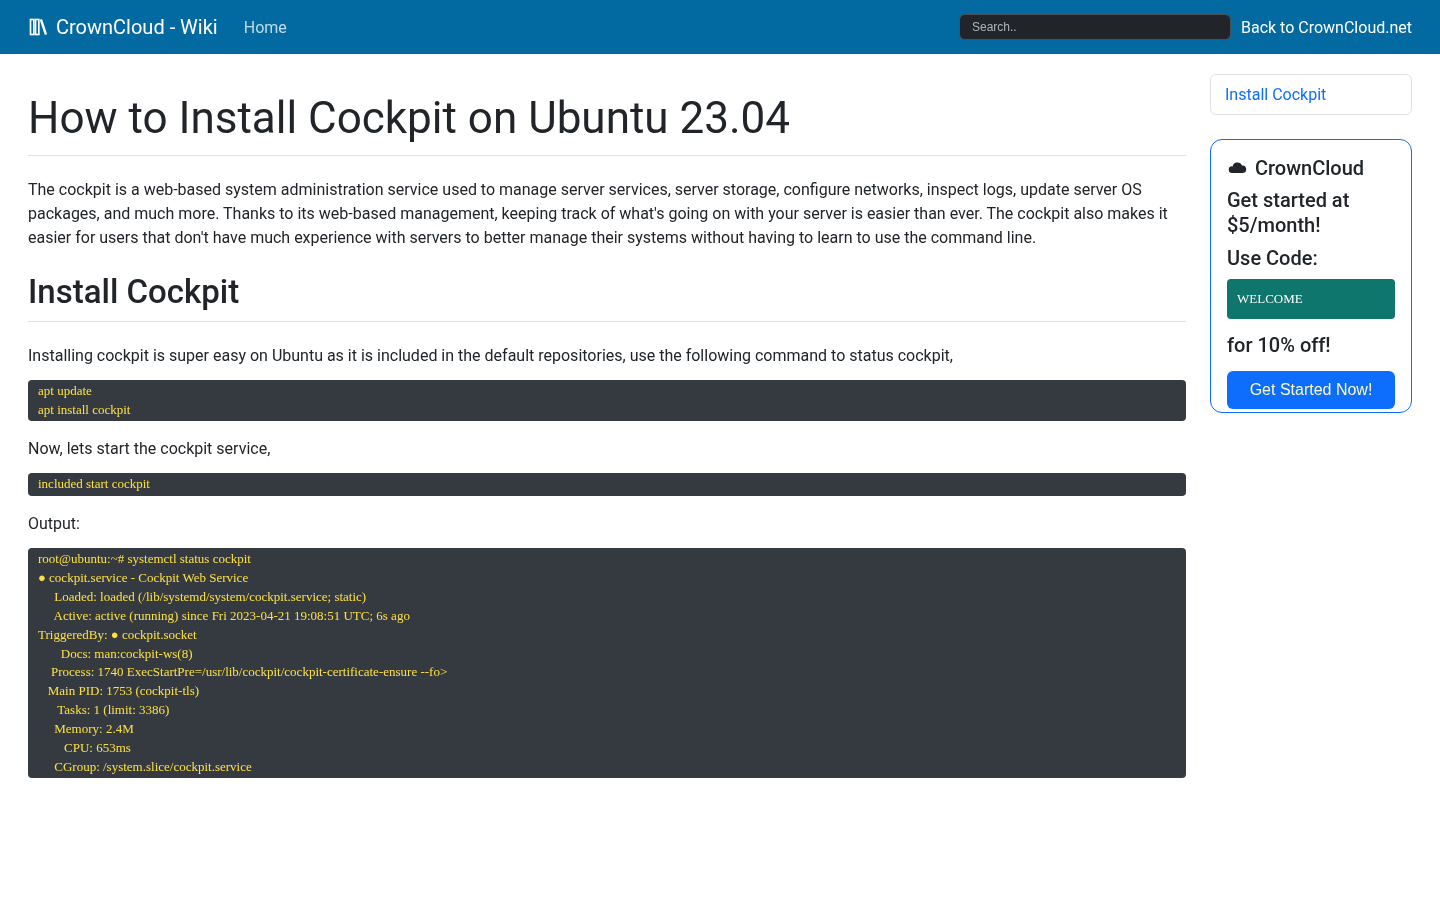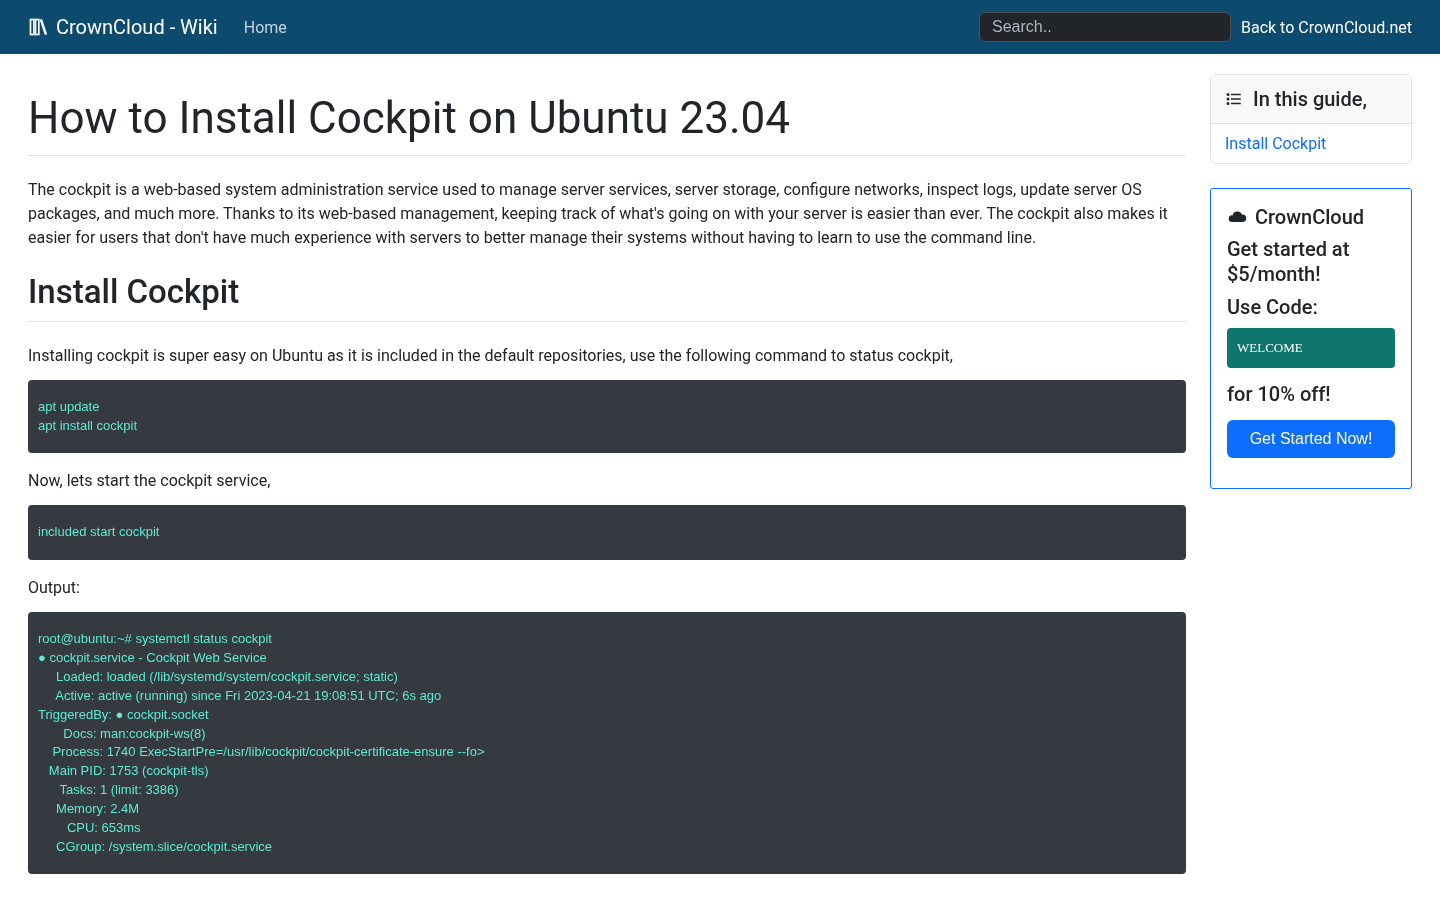--- a/index.html
+++ b/index.html
@@ -3,21 +3,21 @@
 <meta charset="utf-8">
 <style>
   * { box-sizing: border-box; margin: 0; padding: 0; }
   body {
     font-family: -apple-system, BlinkMacSystemFont, "Segoe UI", Roboto, "Helvetica Neue", Arial, sans-serif;
     color: #212529;
     background: #fff;
     font-size: 16px;
   }
   .navbar {
-    background: #0c4a6e;
+    background: #0369a1;
     color: #fff;
     display: flex;
     align-items: center;
     padding: 8px 28px;
     height: 54px;
   }
   .brand {
     display: flex;
     align-items: center;
     font-size: 20px;
@@ -36,22 +36,22 @@
     text-decoration: none;
     padding: 8px 6px;
   }
   .spacer { flex: 1; }
   .search-input {
     background: #212529;
     border: 1px solid #495057;
     border-radius: 6px;
     color: #fff;
     padding: 5px 12px;
-    width: 252px;
-    font-size: 16px;
+    width: 272px;
+    font-size: 12px;
   }
   .search-input::placeholder { color: #adb5bd; }
   .back-link {
     color: #fff;
     font-size: 16px;
     margin-left: 10px;
     text-decoration: none;
     white-space: nowrap;
   }
   .container {
@@ -78,24 +78,24 @@
     line-height: 1.5;
     margin-bottom: 8px;
   }
   h2 {
     font-size: 33px;
     font-weight: 500;
     margin: 22px 0 8px 0;
   }
   pre {
     background: #343a40;
-    color: #5eead4;
+    color: #fde047;
     border-radius: 4px;
-    padding: 18px 10px;
-    font-family: Liberation Sans, sans-serif;
+    padding: 2px 10px;
+    font-family: Liberation Serif, serif;
     font-size: 13px;
     line-height: 1.45;
     margin: 12px 0 16px 0;
     overflow-x: auto;
     white-space: pre;
   }
   .toc-card {
     border: 1px solid #dee2e6;
     border-radius: 6px;
     overflow: hidden;
@@ -112,22 +112,22 @@
   .toc-header svg { margin-right: 10px; }
   .toc-item {
     display: block;
     padding: 10px 14px;
     color: #0d6efd;
     text-decoration: none;
     font-size: 16px;
   }
   .promo-card {
     border: 1px solid #0d6efd;
-    border-radius: 3px;
-    padding: 16px 16px 30px 16px;
+    border-radius: 12px;
+    padding: 16px 16px 3px 16px;
   }
   .promo-title {
     display: flex;
     align-items: center;
     font-size: 20px;
     font-weight: 500;
     margin-bottom: 8px;
   }
   .promo-title svg { margin-right: 8px; }
   .promo-line {
@@ -207,31 +207,20 @@
     Process: 1740 ExecStartPre=/usr/lib/cockpit/cockpit-certificate-ensure --fo&gt;
    Main PID: 1753 (cockpit-tls)
       Tasks: 1 (limit: 3386)
      Memory: 2.4M
         CPU: 653ms
      CGroup: /system.slice/cockpit.service</pre>
   </main>
 
   <aside class="sidebar">
     <div class="toc-card">
-      <div class="toc-header">
-        <svg width="18" height="18" viewBox="0 0 24 24" fill="none" stroke="#212529" stroke-width="2">
-          <line x1="8" y1="6" x2="21" y2="6"></line>
-            <line x1="8" y1="12" x2="21" y2="12"></line>
-            <line x1="8" y1="18" x2="21" y2="18"></line>
-          <circle cx="4" cy="6" r="1"></circle>
-            <circle cx="4" cy="12" r="1"></circle>
-            <circle cx="4" cy="18" r="1"></circle>
-        </svg>
-        <span>In this guide,</span>
-      </div>
       <a class="toc-item">Install Cockpit</a>
     </div>
 
     <div class="promo-card">
       <div class="promo-title">
         <svg width="20" height="20" viewBox="0 0 24 24" fill="#212529">
           <path d="M19 18H6a4 4 0 1 1 .7-7.95A6 6 0 0 1 18 9a4 4 0 0 1 1 9z"></path>
         </svg>
         <span>CrownCloud</span>
       </div>

